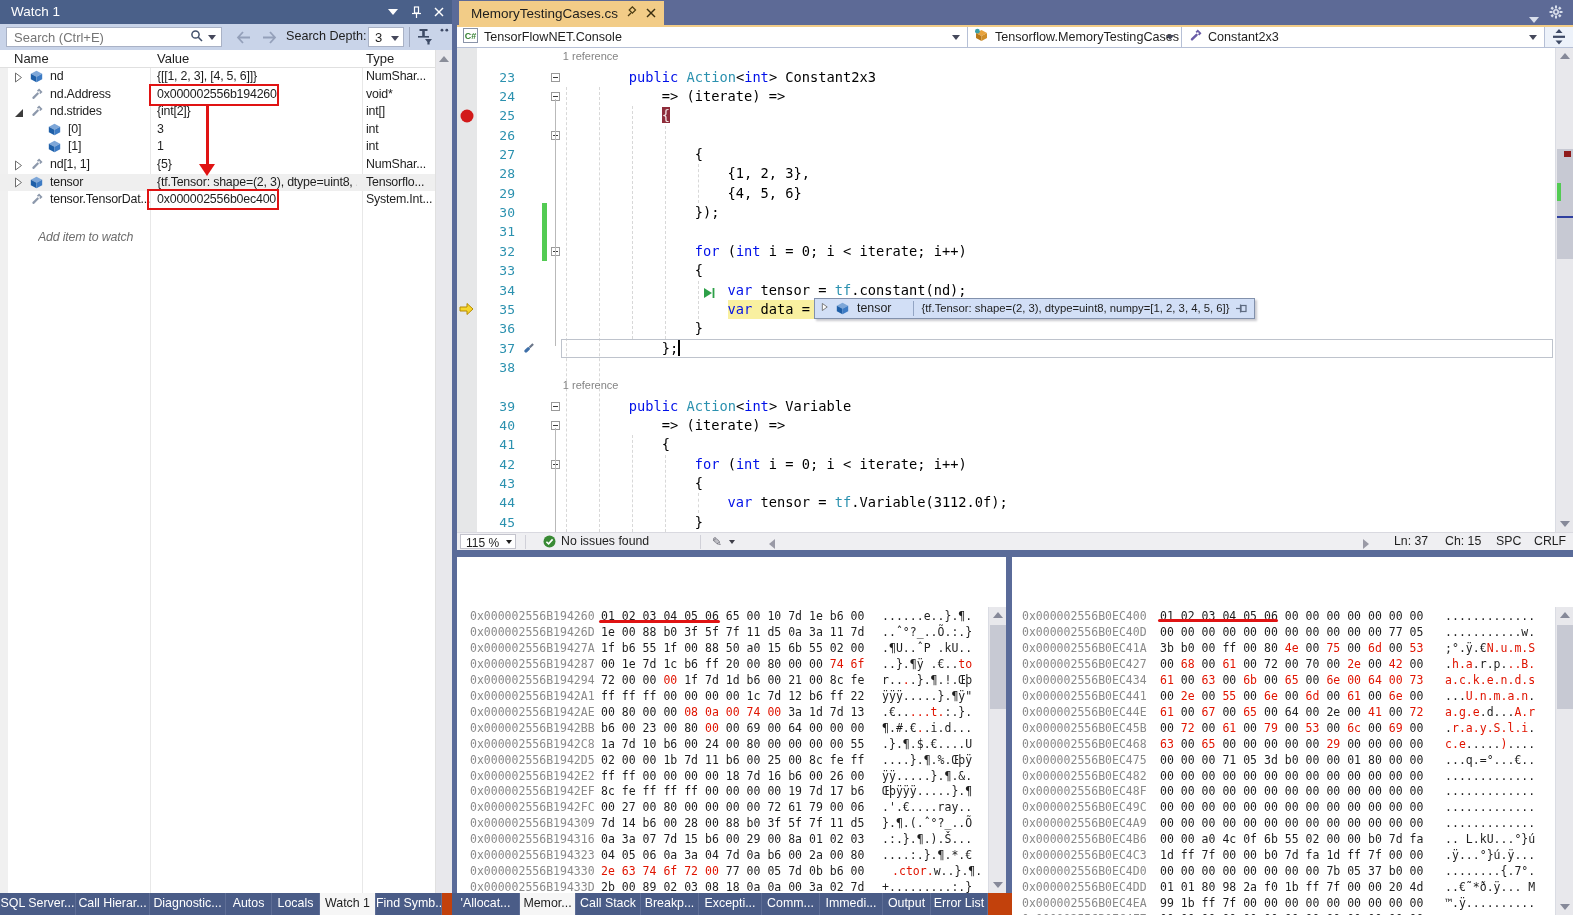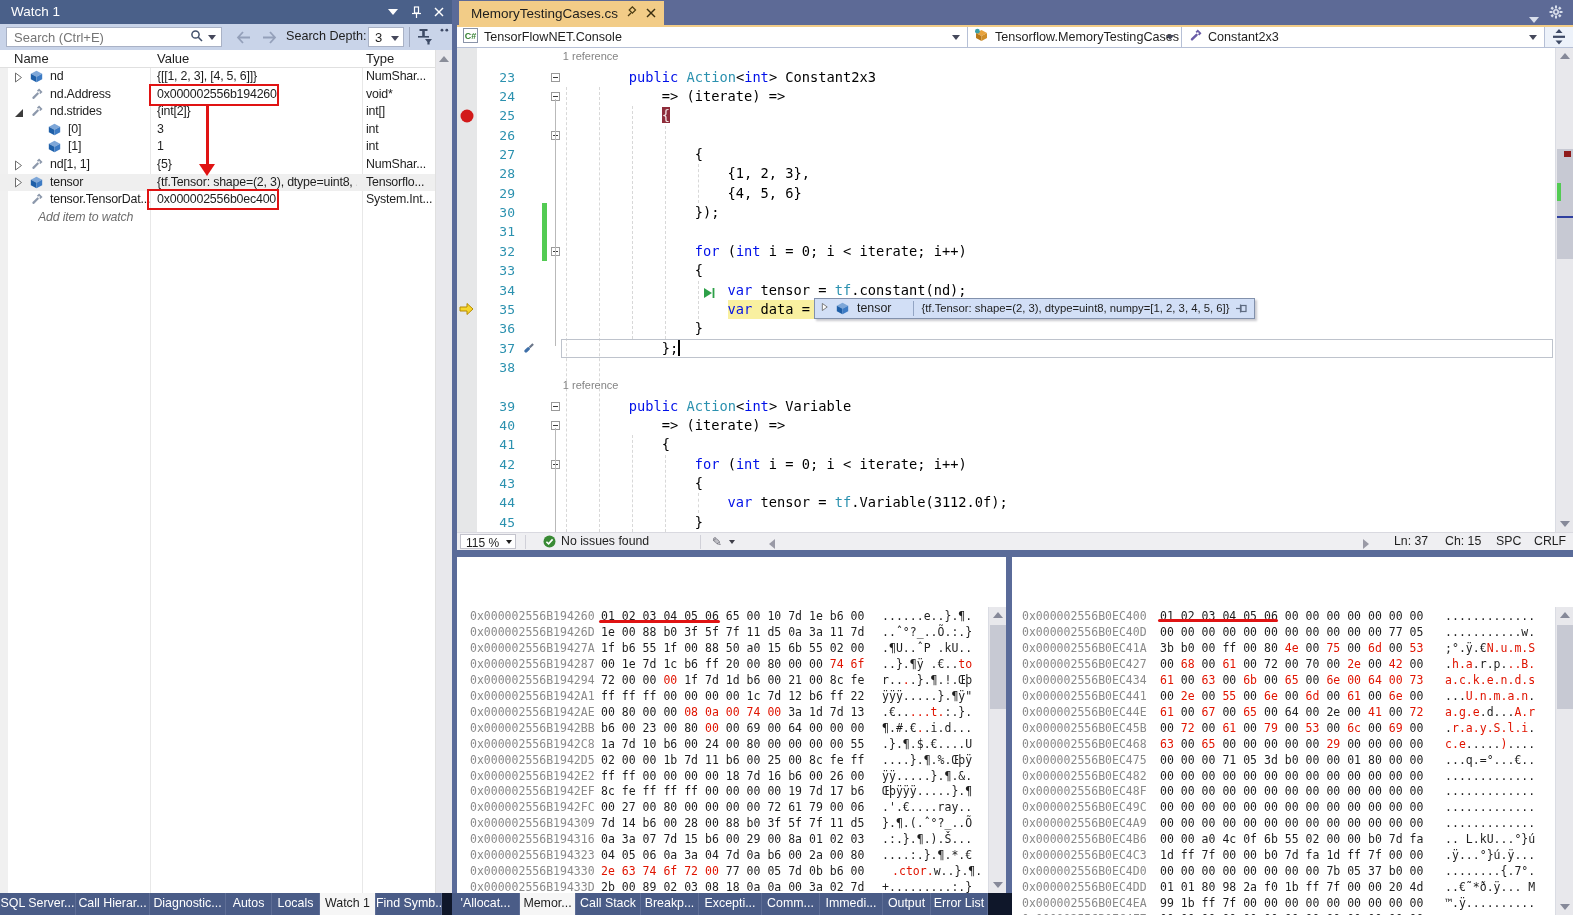--- a/index.html
+++ b/index.html
@@ -23,21 +23,21 @@
   #watch-grid { position:absolute; left:0; top:50px; right:0; bottom:0; background:#FFFFFF; }
   .wcol-sep { position:absolute; top:0; bottom:0; width:1px; background:#E8E8E8; }
   #watch-head { position:absolute; left:0; top:0; right:17px; height:18px; border-bottom:1px solid #E0E0E0; font-size:13px; color:#1E1E1E; background:#FFFFFF; }
   .wrow { position:absolute; left:0; right:17px; height:17.6px; font-size:12.4px; color:#1E1E1E; white-space:nowrap; letter-spacing:-0.2px; }
   .wrow.sel { background:#EFEFEF; }
   .wcell { position:absolute; top:0; height:100%; line-height:17.6px; overflow:hidden; }
   .wval  { left:157px; width:200px; }
   .wtype { left:366px; width:66px; }
   .wexp { position:absolute; top:3.5px; }
   .wicon { position:absolute; top:2px; }
-  .additem { font-style:italic; color:#6E6E6E; }
+  .additem { font-style:italic; color:#6E6E6E;margin-top:20px; }
   .ann { position:absolute; z-index:30; }
 
   
   #editor { left:457px; top:0; width:1116px; height:550px; background:#FFFFFF; }
   #doc-tabstrip { position:absolute; left:0; top:0; right:0; height:25px; background:#5D6A96; }
   #doc-tab { position:absolute; left:2px; top:1px; height:24px; background:#F2CC87; color:#1E1E1E; font-size:13.5px;
              display:flex; align-items:center; padding:0 8px 0 12px; gap:8px; }
   #gold-line { position:absolute; left:0; top:25px; right:0; height:2px; background:#F2CC87; }
   #navbar { position:absolute; left:0; top:27px; right:0; height:21px; background:#EDF2FA; border-bottom:1px solid #B6C0D6; }
   .navcombo { position:absolute; top:0; height:20px; background:#FFFFFF; display:flex; align-items:center; font-size:12.6px; color:#1E1E1E; padding-left:6px; gap:6px; border-right:1px solid #B6C0D6; }
@@ -67,21 +67,21 @@
   
   .mem { background:#FFFFFF; }
   .memrows { position:absolute; left:0; top:50px; right:0; bottom:0; background:#FFFFFF; overflow:hidden; }
   .mrow { position:absolute; font:11.5px/15.95px "DejaVu Sans Mono", monospace; white-space:pre; color:#1E1E1E; }
   .maddr { color:#8A8A8A; }
   .mred { color:#E01400; }
   .mem-scroll { position:absolute; top:50px; width:18px; bottom:0; background:#E8E8EC; border-left:1px solid #DADCE3; }
   .redline { position:absolute; height:3px; background:#E01313; border-radius:2px; z-index:30; }
 
   
-  #bottom-tabs { position:absolute; left:0; top:893px; width:1012px; height:22px; background:#0f172a; display:flex; }
+  #bottom-tabs { position:absolute; left:0; top:893px; width:1012px; height:22px; background:#c2410c; display:flex; }
   .btab { height:22px; background:#4A5C87; color:#FFFFFF; font-size:12.4px; line-height:21px; text-align:center;
           border-right:1px solid #5E6E96; overflow:hidden; white-space:nowrap; flex:none; }
   .btab.active { background:#F6F6F6; color:#1E1E1E; }
   .btab-gap { width:10px; background:transparent; border:none; flex:none; }
 </style>
 </head>
 <body>
 
 <div id="root">
 

